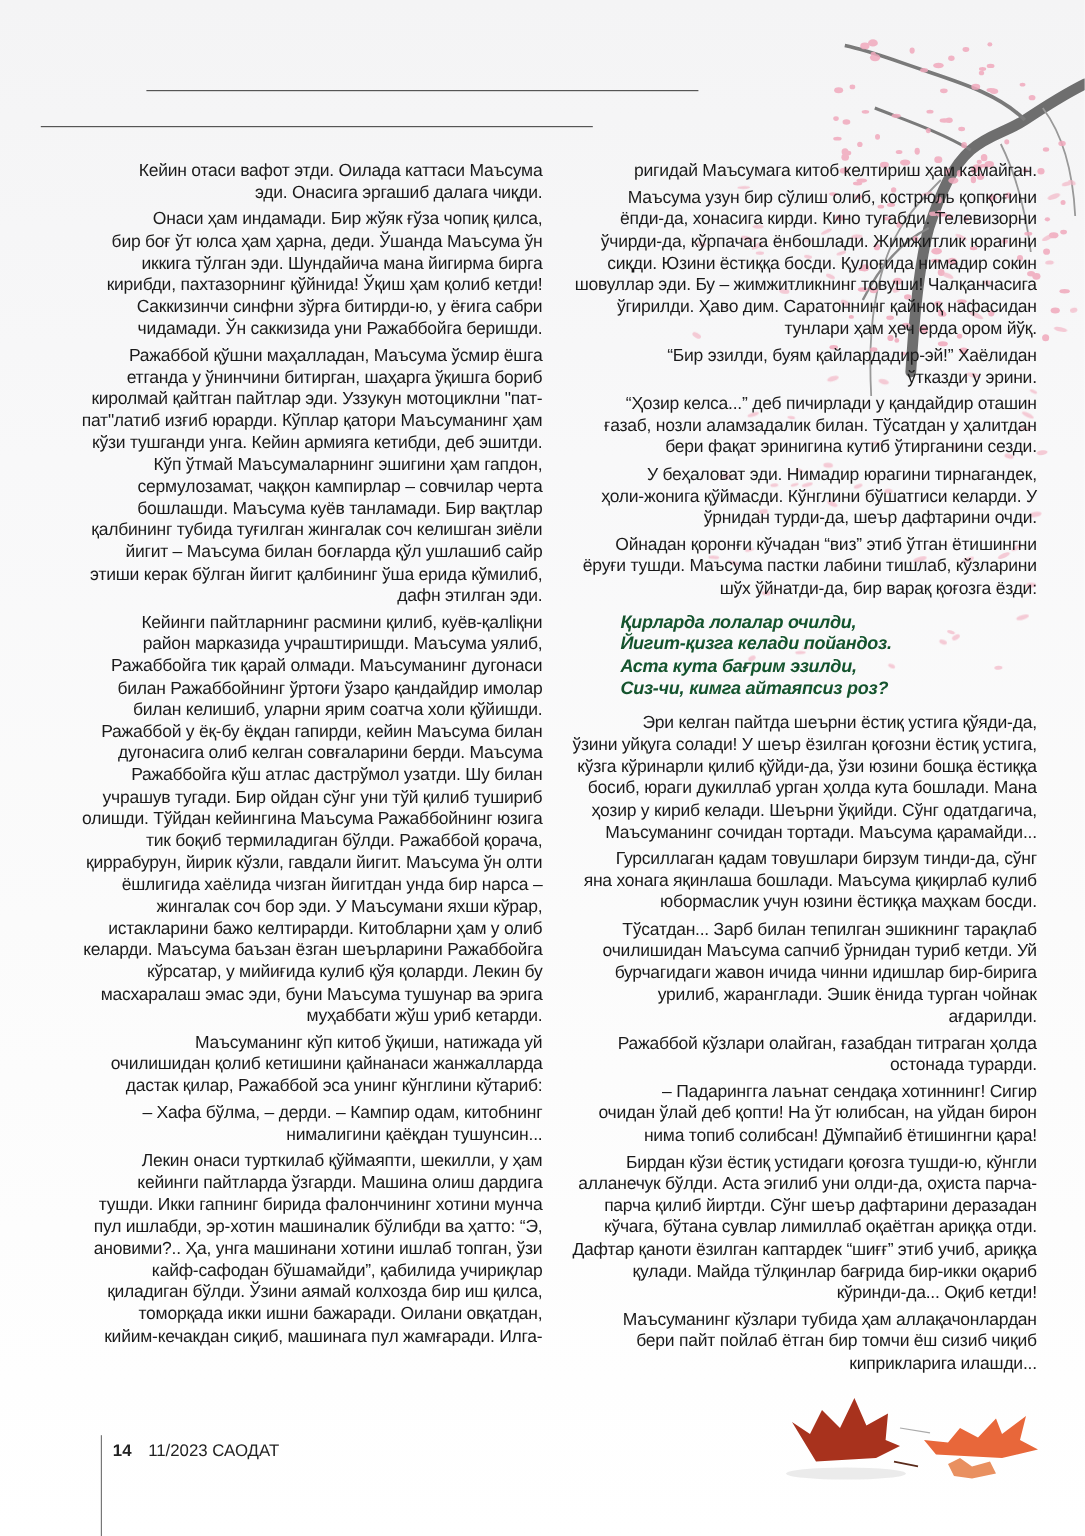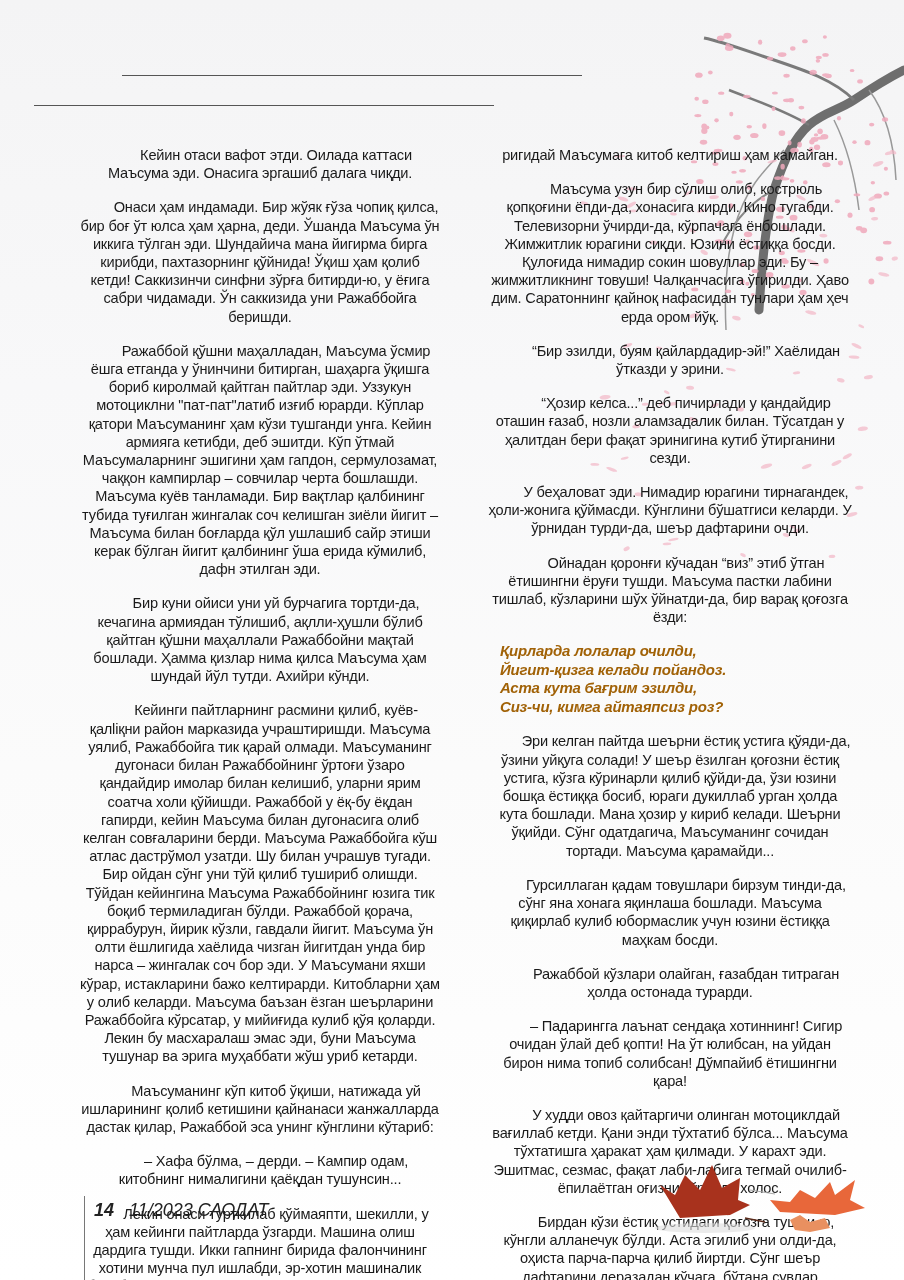--- a/index.html
+++ b/index.html
@@ -9,27 +9,27 @@
     font-family: "Liberation Sans", sans-serif;
     color:#1a1a1a;
   }
   .rule { position:absolute; height:1px; background:#555; }
   .rule1 { left:122px; top:75px; width:460px; }
   .rule2 { left:34px; top:105px; width:460px; }
 
   .col { position:absolute; top:130px; font-size:14.6px; line-height:18.2px; letter-spacing:-0.2px; }
   .col-left { left:64px; width:392px; }
   .col-right { left:472px; width:396px; }
-  .col p { margin:16px; text-align:center; text-indent:32px; }
+  .col p { margin:4px; text-align:right; text-indent:32px; }
   .col p.noindent { text-indent:0; }
-  .poem { margin:10px 0 10px 28px; color:#a16207; font-style:italic; font-weight:bold; font-size:15px; line-height:18.5px; }
+  .poem { margin:10px 0 10px 45px; color:#14532d; font-style:italic; font-weight:bold; font-size:15px; line-height:18.5px; }
   .poem div { text-indent:0; }
 
   .footer-bar { position:absolute; left:84px; top:1196px; width:1px; height:84px; background:#777; }
-  .footer { position:absolute; left:94px; top:1200px; font-size:18px; font-style:italic; color:#222; }
+  .footer { position:absolute; left:94px; top:1200px; font-size:14px; color:#222; }
   .footer .pgnum { font-weight:bold; margin-right:10px; }
 
   .tree { position:absolute; right:0; top:30px; width:270px; height:320px; pointer-events:none; }
   .petals { position:absolute; left:460px; top:150px; width:444px; height:420px; pointer-events:none; }
   .leaves { position:absolute; left:650px; top:1160px; width:220px; height:80px; pointer-events:none; }
 </style>
 </head>
 <body>
 
 <div class="rule rule1"></div>
@@ -239,23 +239,22 @@
       <ellipse cx="396.4869684499314" cy="195.92403978052127" rx="5.459529320987654" ry="1.7720593278463648" transform="rotate(26.107767489711932 396.4869684499314 195.92403978052127)"></ellipse>
       <ellipse cx="392.13168724279836" cy="364.44620198902606" rx="5.420241769547325" ry="1.967554012345679" transform="rotate(-16.128600823045268 392.13168724279836 364.44620198902606)"></ellipse>
       <ellipse cx="283.002743484225" cy="405.05426954732513" rx="3.046849279835391" ry="1.659705075445816" transform="rotate(25.69367283950617 283.002743484225 405.05426954732513)"></ellipse>
     </g>
 </svg>
 
 <div class="col col-left" id="col-left">
     <p>Кейин отаси вафот этди. Оилада каттаси Маъсума эди. Онасига эргашиб далага чиқди.</p>
     <p>Онаси ҳам индамади. Бир жўяк ғўза чопиқ қилса, бир боғ ўт юлса ҳам ҳарна, деди. Ўшанда Маъсума ўн иккига тўлган эди. Шундайича мана йигирма бирга кирибди, пахтазорнинг қўйнида! Ўқиш ҳам қолиб кетди! Саккизинчи синфни зўрға битирди-ю, у ёғига сабри чидамади. Ўн саккизида уни Ражаббойга беришди.</p>
     <p>Ражаббой қўшни маҳалладан, Маъсума ўсмир ёшга етганда у ўнинчини битирган, шаҳарга ўқишга бориб киролмай қайтган пайтлар эди. Уззукун мотоциклни "пат-пат"латиб изғиб юрарди. Кўплар қатори Маъсуманинг ҳам кўзи тушганди унга. Кейин армияга кетибди, деб эшитди. Кўп ўтмай Маъсумаларнинг эшигини ҳам гапдон, сермулозамат, чаққон кампирлар – совчилар черта бошлашди. Маъсума куёв танламади. Бир вақтлар қалбининг тубида туғилган жингалак соч келишган зиёли йигит – Маъсума билан боғларда қўл ушлашиб сайр этиши керак бўлган йигит қалбининг ўша ерида кўмилиб, дафн этилган эди.</p>
-    <p>Бир куни ойиси уни уй бурчагига тортди-да, кечагина армиядан тўлишиб, ақлли-ҳушли бўлиб қайтган қўшни маҳаллали Ражаббойни мақтай бошлади. Ҳамма қизлар нима қилса Маъсума ҳам шундай йўл тутди. Ахийри кўнди.</p>
     <p>Кейинги пайтларнинг расмини қилиб, куёв-қалliқни район марказида учраштиришди. Маъсума уялиб, Ражаббойга тик қарай олмади. Маъсуманинг дугонаси билан Ражаббойнинг ўртоғи ўзаро қандайдир имолар билан келишиб, уларни ярим соатча холи қўйишди. Ражаббой у ёқ-бу ёқдан гапирди, кейин Маъсума билан дугонасига олиб келган совғаларини берди. Маъсума Ражаббойга кўш атлас дастрўмол узатди. Шу билан учрашув тугади. Бир ойдан сўнг уни тўй қилиб тушириб олишди. Тўйдан кейингина Маъсума Ражаббойнинг юзига тик боқиб термиладиган бўлди. Ражаббой қорача, қиррабурун, йирик кўзли, гавдали йигит. Маъсума ўн олти ёшлигида хаёлида чизган йигитдан унда бир нарса – жингалак соч бор эди. У Маъсумани яхши кўрар, истакларини бажо келтирарди. Китобларни ҳам у олиб келарди. Маъсума баъзан ёзган шеърларини Ражаббойга кўрсатар, у мийиғида кулиб қўя қоларди. Лекин бу масхаралаш эмас эди, буни Маъсума тушунар ва эрига муҳаббати жўш уриб кетарди.</p>
-    <p>Маъсуманинг кўп китоб ўқиши, натижада уй ишларининг қолиб кетишини қайнанаси жанжалларда дастак қилар, Ражаббой эса унинг кўнглини кўтариб:</p>
+    <p>Маъсуманинг кўп китоб ўқиши, натижада уй очилишидан қолиб кетишини қайнанаси жанжалларда дастак қилар, Ражаббой эса унинг кўнглини кўтариб:</p>
     <p>– Хафа бўлма, – дерди. – Кампир одам, китобнинг нималигини қаёқдан тушунсин...</p>
     <p>Лекин онаси турткилаб қўймаяпти, шекилли, у ҳам кейинги пайтларда ўзгарди. Машина олиш дардига тушди. Икки гапнинг бирида фалончининг хотини мунча пул ишлабди, эр-хотин машиналик бўлибди ва ҳатто: “Э, ановими?.. Ҳа, унга машинани хотини ишлаб топган, ўзи кайф-сафодан бўшамайди”, қабилида учириқлар қиладиган бўлди. Ўзини аямай колхозда бир иш қилса, томорқада икки ишни бажаради. Оилани овқатдан, кийим-кечакдан сиқиб, машинага пул жамғаради. Илга-</p>
   </div>
 
 <div class="col col-right">
   <div id="col-right-a">
       <p class="noindent">ригидай Маъсумага китоб келтириш ҳам камайган.</p>
       <p>Маъсума узун бир сўлиш олиб, кострюль қопқоғини ёпди-да, хонасига кирди. Кино тугабди. Телевизорни ўчирди-да, кўрпачага ёнбошлади. Жимжитлик юрагини сиқди. Юзини ёстиққа босди. Қулоғида нимадир сокин шовуллар эди. Бу – жимжитликнинг товуши! Чалқанчасига ўгирилди. Ҳаво дим. Саратоннинг қайноқ нафасидан тунлари ҳам ҳеч ерда ором йўқ.</p>
       <p>“Бир эзилди, буям қайлардадир-эй!” Хаёлидан ўтказди у эрини.</p>
       <p>“Ҳозир келса...” деб пичирлади у қандайдир оташин ғазаб, нозли аламзадалик билан. Тўсатдан у ҳалитдан бери фақат эринигина кутиб ўтирганини сезди.</p>
@@ -264,23 +263,23 @@
     </div>
   <div class="poem" id="poem">
       <div>Қирларда лолалар очилди,</div>
       <div>Йигит-қизга келади пойандоз.</div>
       <div>Аста кута бағрим эзилди,</div>
       <div>Сиз-чи, кимга айтаяпсиз роз?</div>
     </div>
   <div id="col-right-b">
       <p>Эри келган пайтда шеърни ёстиқ устига қўяди-да, ўзини уйқуга солади! У шеър ёзилган қоғозни ёстиқ устига, кўзга кўринарли қилиб қўйди-да, ўзи юзини бошқа ёстиққа босиб, юраги дукиллаб урган ҳолда кута бошлади. Мана ҳозир у кириб келади. Шеърни ўқийди. Сўнг одатдагича, Маъсуманинг сочидан тортади. Маъсума қарамайди...</p>
       <p>Гурсиллаган қадам товушлари бирзум тинди-да, сўнг яна хонага яқинлаша бошлади. Маъсума қиқирлаб кулиб юбормаслик учун юзини ёстиққа маҳкам босди.</p>
+      <p>Тўсатдан... Зарб билан тепилган эшикнинг тарақлаб очилишидан Маъсума сапчиб ўрнидан туриб кетди. Уй бурчагидаги жавон ичида чинни идишлар бир-бирига урилиб, жаранглади. Эшик ёнида турган чойнак ағдарилди.</p>
       <p>Ражаббой кўзлари олайган, ғазабдан титраган ҳолда остонада турарди.</p>
       <p>– Падарингга лаънат сендақа хотиннинг! Сигир очидан ўлай деб қопти! На ўт юлибсан, на уйдан бирон нима топиб солибсан! Дўмпайиб ётишингни қара!</p>
-      <p>У худди овоз қайтаргичи олинган мотоциклдай вағиллаб кетди. Қани энди тўхтатиб бўлса... Маъсума тўхтатишга ҳаракат ҳам қилмади. У карахт эди. Эшитмас, сезмас, фақат лаби-лабига тегмай очилиб-ёпилаётган оғизни кўрарди холос.</p>
       <p>Бирдан кўзи ёстиқ устидаги қоғозга тушди-ю, кўнгли алланечук бўлди. Аста эгилиб уни олди-да, оҳиста парча-парча қилиб йиртди. Сўнг шеър дафтарини деразадан кўчага, бўтана сувлар лимиллаб оқаётган ариққа отди. Дафтар қаноти ёзилган каптардек “шиғғ” этиб учиб, ариққа қулади. Майда тўлқинлар бағрида бир-икки оқариб кўринди-да... Оқиб кетди!</p>
       <p>Маъсуманинг кўзлари тубида ҳам аллақачонлардан бери пайт пойлаб ётган бир томчи ёш сизиб чиқиб киприкларига илашди...</p>
     </div>
 </div>
 
 <svg class="leaves" viewBox="0 0 220 80">
   <ellipse cx="55" cy="68" rx="50" ry="5" fill="#ddd" opacity="0.6"></ellipse>
   <path d="M10 25 L25 35 L35 15 L50 30 L62 5 L72 28 L90 18 L88 40 L100 45 L80 55 L30 58 Z" fill="#a8321d"></path>
   <path d="M95 58 L115 62" stroke="#5a2a1a" stroke-width="1.5"></path>
   <path d="M100 30 L125 34" stroke="#aaa" stroke-width="1" fill="none"></path>

